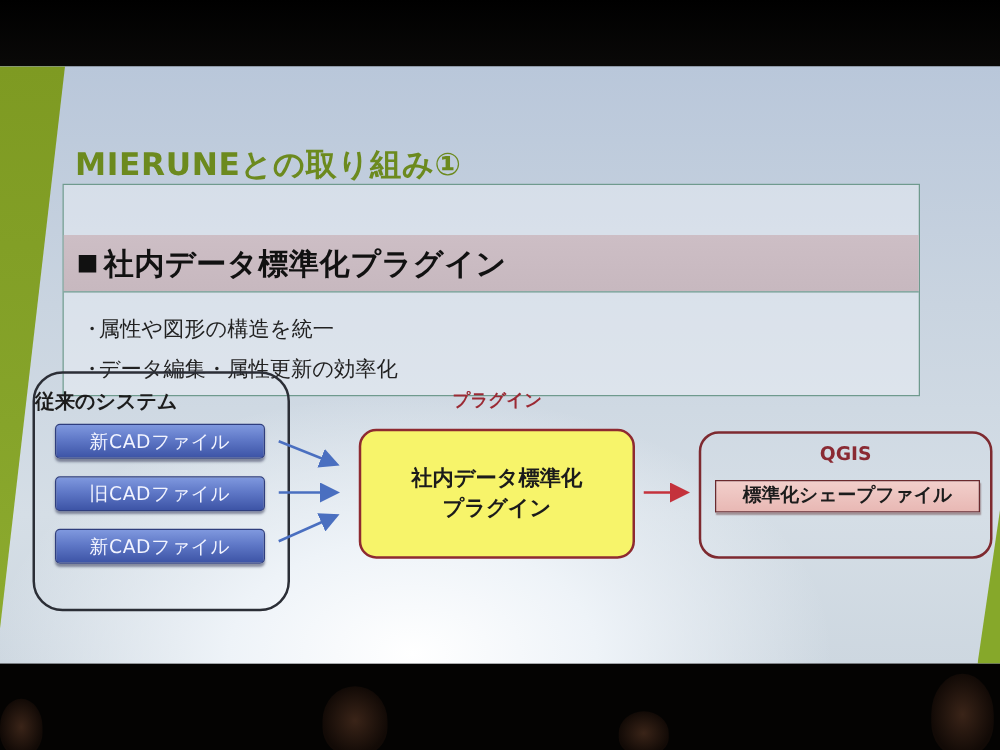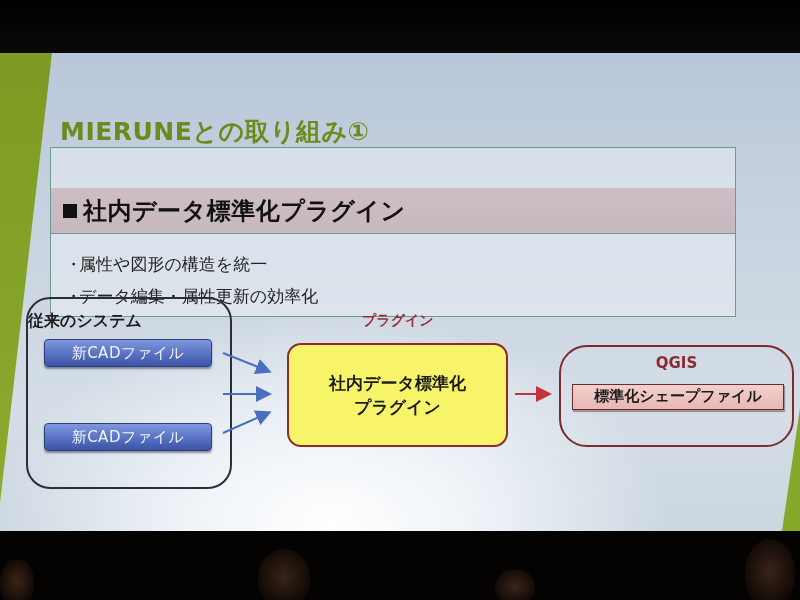--- a/index.html
+++ b/index.html
@@ -43,21 +43,21 @@
       color: #f2f4ff; font-size: 15px; text-align: center; line-height: 26px; letter-spacing: 0.5px; }
 
     .dev-label { position: absolute; left: 362px; top: 259px; font-size: 14px; font-weight: bold; color: #9b2a34; }
 
     .plugin-box { position: absolute; left: 287px; top: 290px; width: 221px; height: 104px;
       border: 2.5px solid #8e2a30; border-radius: 14px; background: #f7f46a;
       display: flex; flex-direction: column; justify-content: center; align-items: center; }
     .plugin-line { font-size: 17px; font-weight: bold; color: #1b1b1b; line-height: 24px; }
 
     .qgis-box { position: absolute; left: 559px; top: 292px; width: 235px; height: 102px;
-      border: 2.5px solid #7e2a30; border-radius: 28px; }
+      border: 2.5px solid #7e2a30; border-radius: 16px; }
     .qgis-title { position: absolute; left: 0; top: 7px; width: 100%; text-align: center;
       font-size: 15px; font-weight: bold; color: #8a2a33; }
     .shape-file { position: absolute; left: 11px; top: 37px; width: 212px; height: 26px;
       background: linear-gradient(#f2cfcb, #e8b8b4); border: 1.5px solid #6b2a2e;
       box-shadow: 1px 2px 1px rgba(80,30,30,0.4);
       font-size: 15px; font-weight: bold; color: #1c1c1c; text-align: center; line-height: 23px; }
 
     svg.arrows { position: absolute; left: 0; top: 0; width: 800px; height: 478px; pointer-events: none; }
 
     .audience { position: absolute; left: 0; top: 531px; width: 800px; height: 69px; background: #040302; }
@@ -85,20 +85,21 @@
       </div>
       <div class="bullet">
         <span class="dot">・</span><span>データ編集・属性更新の効率化</span>
       </div>
     </div>
   </div>
 
   <div class="legacy-box">
     <div class="legacy-title">従来のシステム</div>
     <div class="file-btn" style="top:40px">新CADファイル</div>
+    <div class="file-btn" style="top:82px">旧CADファイル</div>
     <div class="file-btn" style="top:124px">新CADファイル</div>
   </div>
 
   <div class="dev-label">プラグイン</div>
 
   <div class="plugin-box">
     <div class="plugin-line">社内データ標準化</div>
     <div class="plugin-line">プラグイン</div>
   </div>
 

